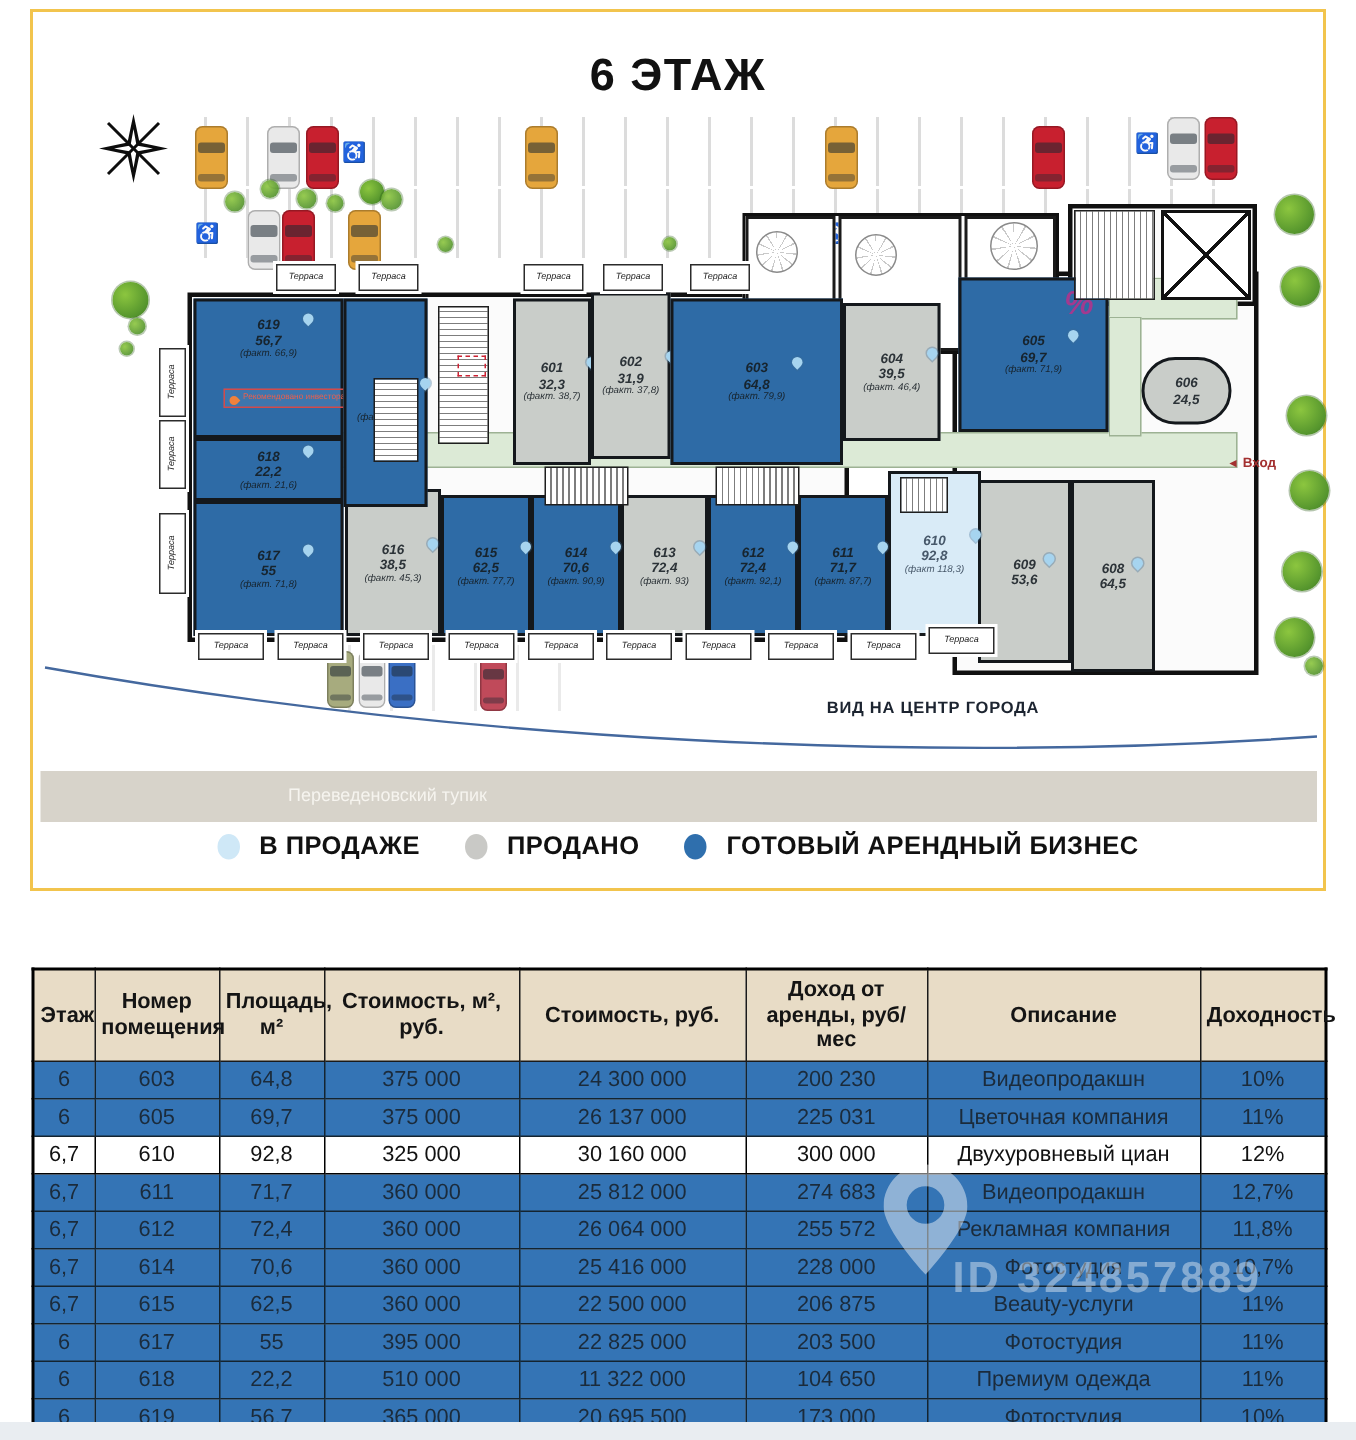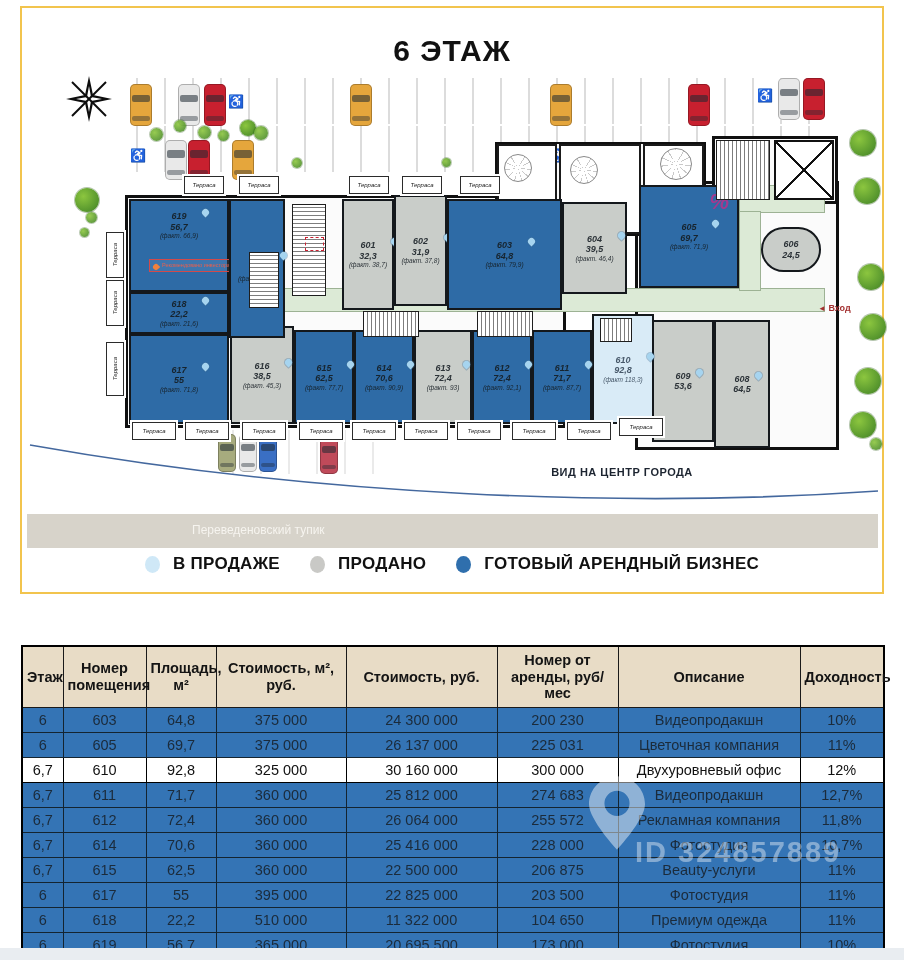--- a/index.html
+++ b/index.html
@@ -171,21 +171,21 @@
       </div>
       <div class="room rental" style="left:617px;top:177px;width:100px;height:103px;">
         <div class="rlabel">
           <span class="rnum">605</span>
           <span class="rarea">69,7</span>
           <span class="rfact">(факт. 71,9)</span>
           <span class="drop"></span>
         </div>
         <div id="badge-percent" style="right: 8px; top: 2px;">%</div>
       </div>
-      <div class="room sold" style="left:739px;top:219px;width:60px;height:45px;border-radius:27px;">
+      <div class="room sold" style="left:739px;top:230px;width:60px;height:45px;border-radius:27px;">
         <div class="rlabel">
           <span class="rnum">606</span>
           <span class="rarea">24,5</span>
         </div>
       </div>
       <div class="room sold" style="left:692px;top:312px;width:56px;height:128px;">
         <div class="rlabel">
           <span class="rnum">608</span>
           <span class="rarea">64,5</span>
           <span class="drop"></span>
@@ -427,21 +427,21 @@
           <col style="width:182px">
           <col style="width:84px">
       </colgroup>
       <thead>
           <tr id="thead-row">
             <th>Этаж</th>
             <th>Номер помещения</th>
             <th>Площадь, м²</th>
             <th>Стоимость, м², руб.</th>
             <th>Стоимость,  руб.</th>
-            <th>Номер от аренды, руб/мес</th>
+            <th>Доход от аренды, руб/мес</th>
             <th>Описание</th>
             <th>Доходность</th>
           </tr>
         </thead>
       <tbody id="tbody">
           <tr class="blue">
             <td>6</td>
             <td>603</td>
             <td>64,8</td>
             <td>375 000</td>
@@ -460,21 +460,21 @@
             <td>Цветочная компания</td>
             <td>11%</td>
           </tr>
           <tr class="white">
             <td>6,7</td>
             <td>610</td>
             <td>92,8</td>
             <td>325 000</td>
             <td>30 160 000</td>
             <td>300 000</td>
-            <td>Двухуровневый офис</td>
+            <td>Двухуровневый циан</td>
             <td>12%</td>
           </tr>
           <tr class="blue">
             <td>6,7</td>
             <td>611</td>
             <td>71,7</td>
             <td>360 000</td>
             <td>25 812 000</td>
             <td>274 683</td>
             <td>Видеопродакшн</td>

